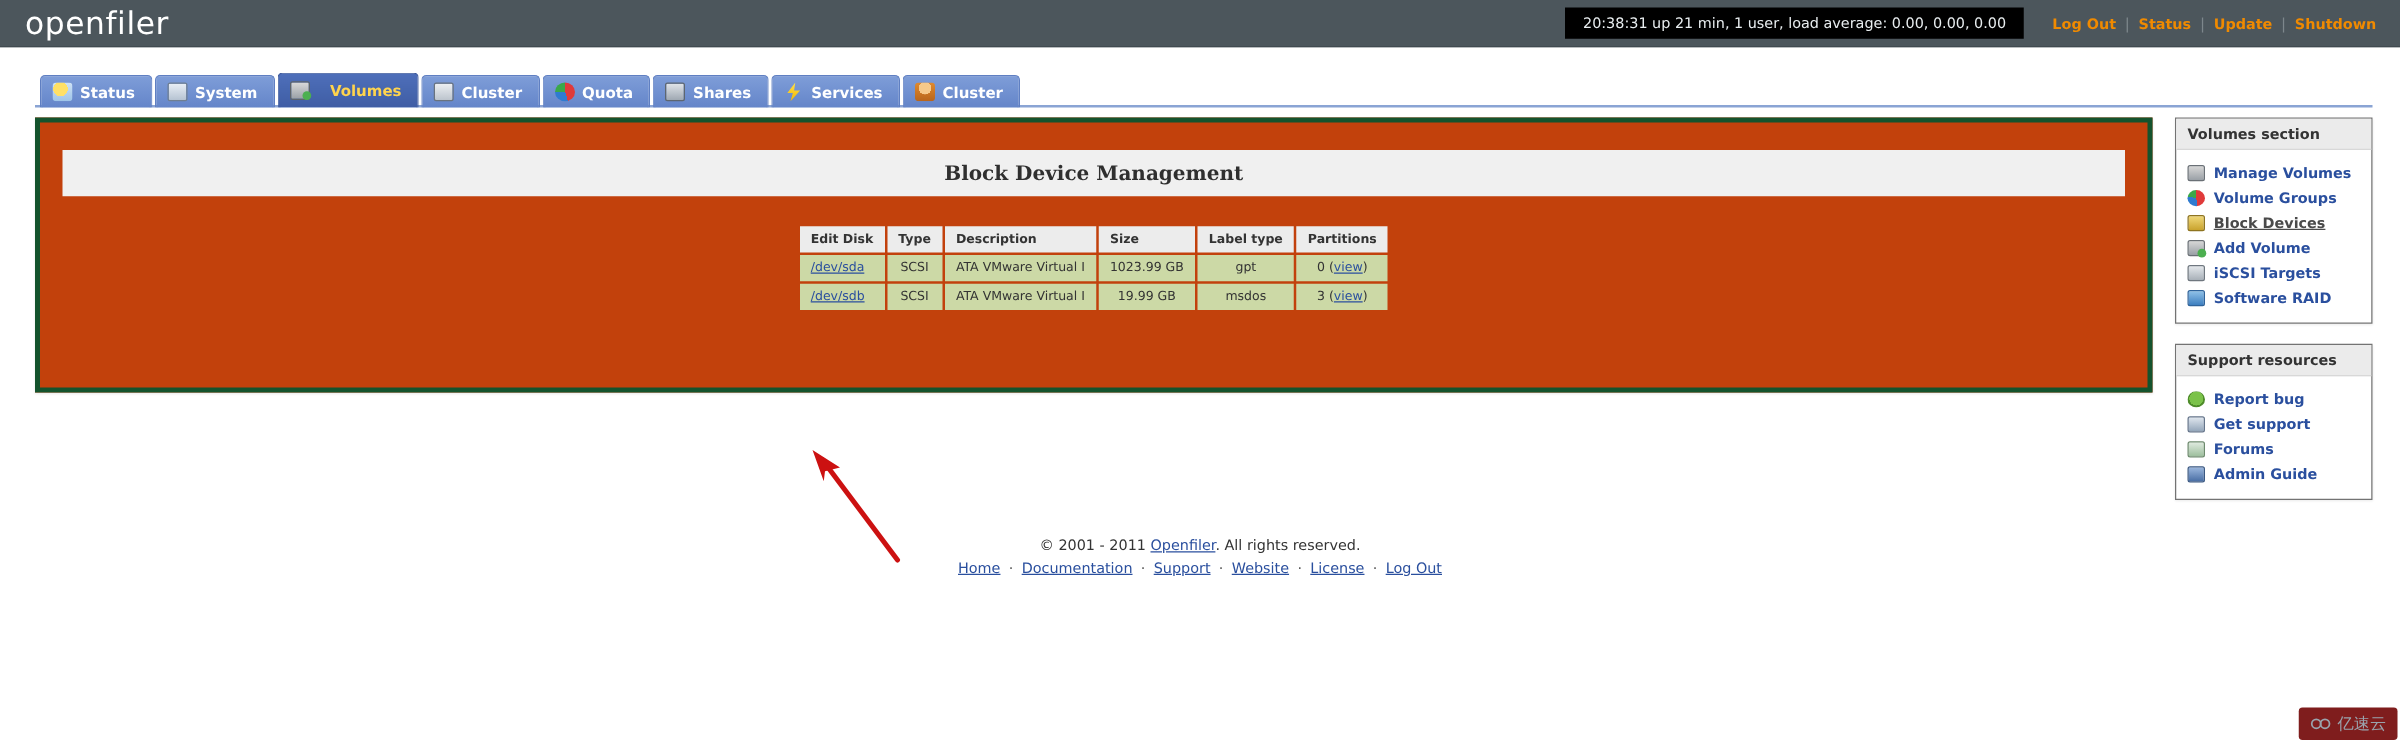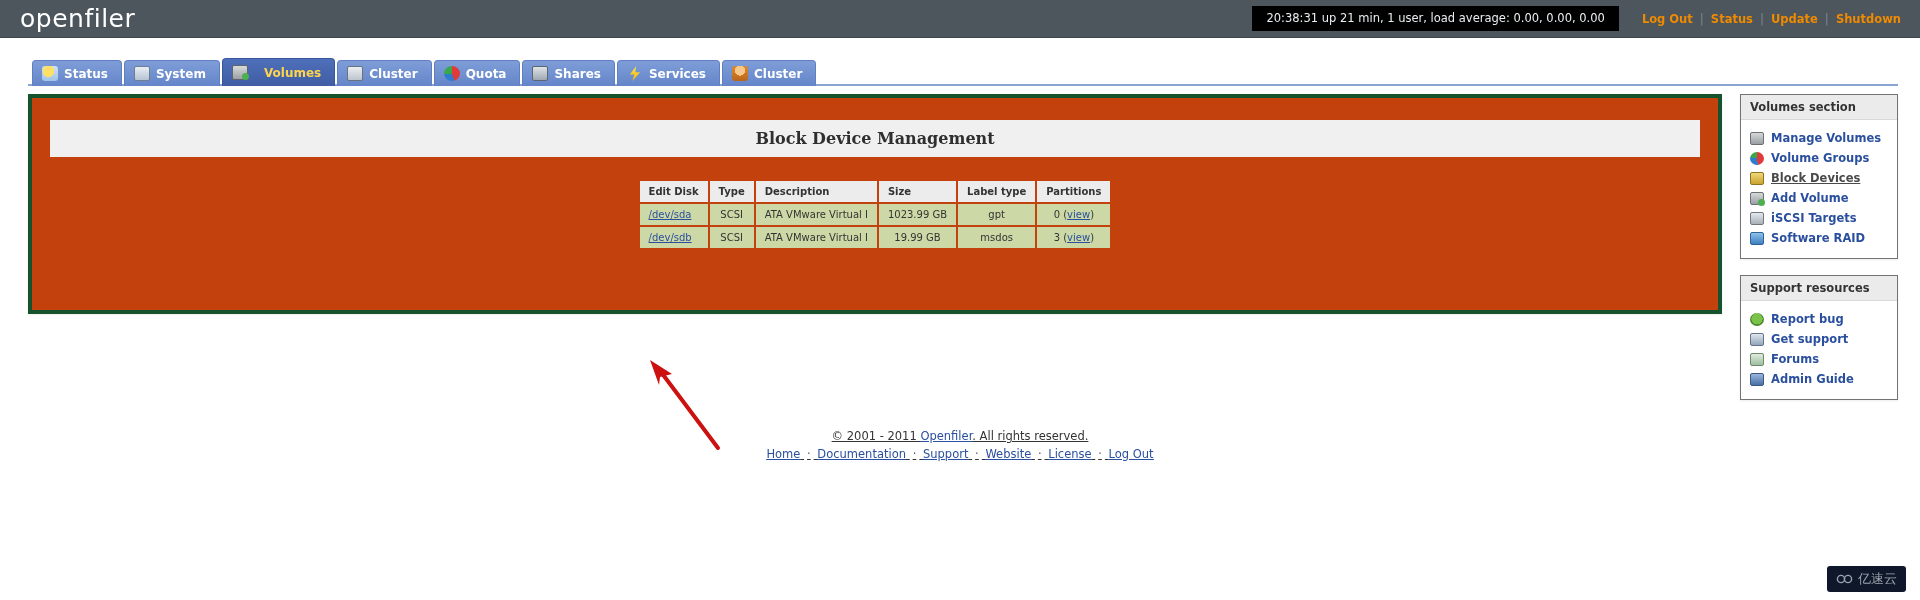--- a/index.html
+++ b/index.html
@@ -213,39 +213,38 @@
   .si-forums  { background: linear-gradient(#dfeadf,#9dbf9d); border: 1px solid #6d8a6d; }
   .si-guide   { background: linear-gradient(#9ab6dd,#4a6fa5); border: 1px solid #3a5882; }
 
   
   .footer {
     margin-top: 28px;
     text-align: center;
     font-size: 11.5px;
     color: #333333;
     line-height: 1.55;
-    text-decoration: underline;
   }
   .footer a { color: #2a4f9e; text-decoration: underline; }
   .footer .sepdot { color: #555; padding: 0 3px; }
 
   
   .annot-arrow {
     position: absolute;
     left: 640px; top: 272px;
     width: 120px; height: 95px;
     pointer-events: none;
     z-index: 30;
   }
 
   
   .watermark {
     position: absolute;
-    right: 14px; bottom: 8px;
-    background: #0f172a;
+    right: 2px; bottom: 8px;
+    background: #7f1d1d;
     border-radius: 3px;
     padding: 4px 9px;
     display: flex;
     align-items: center;
     gap: 4px;
     color: #9aa3ad;
     font-size: 13px;
     z-index: 40;
   }
 </style>

